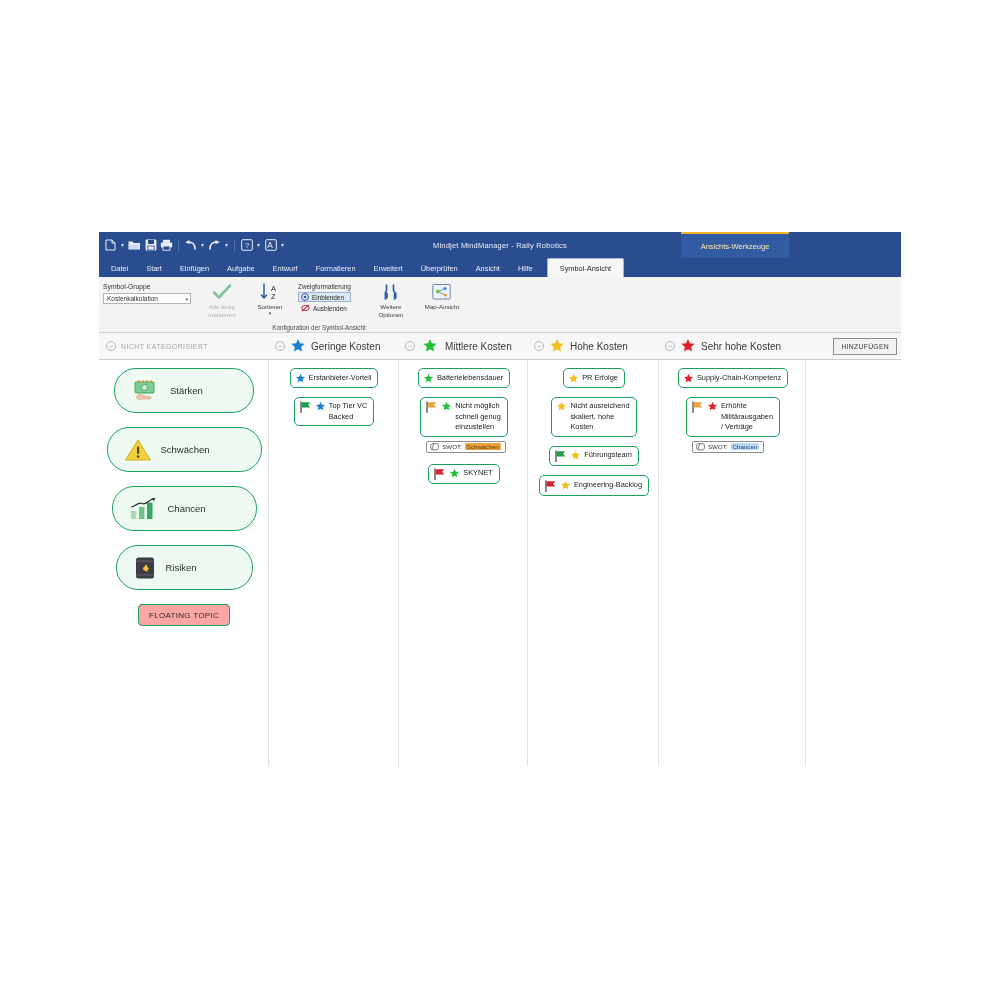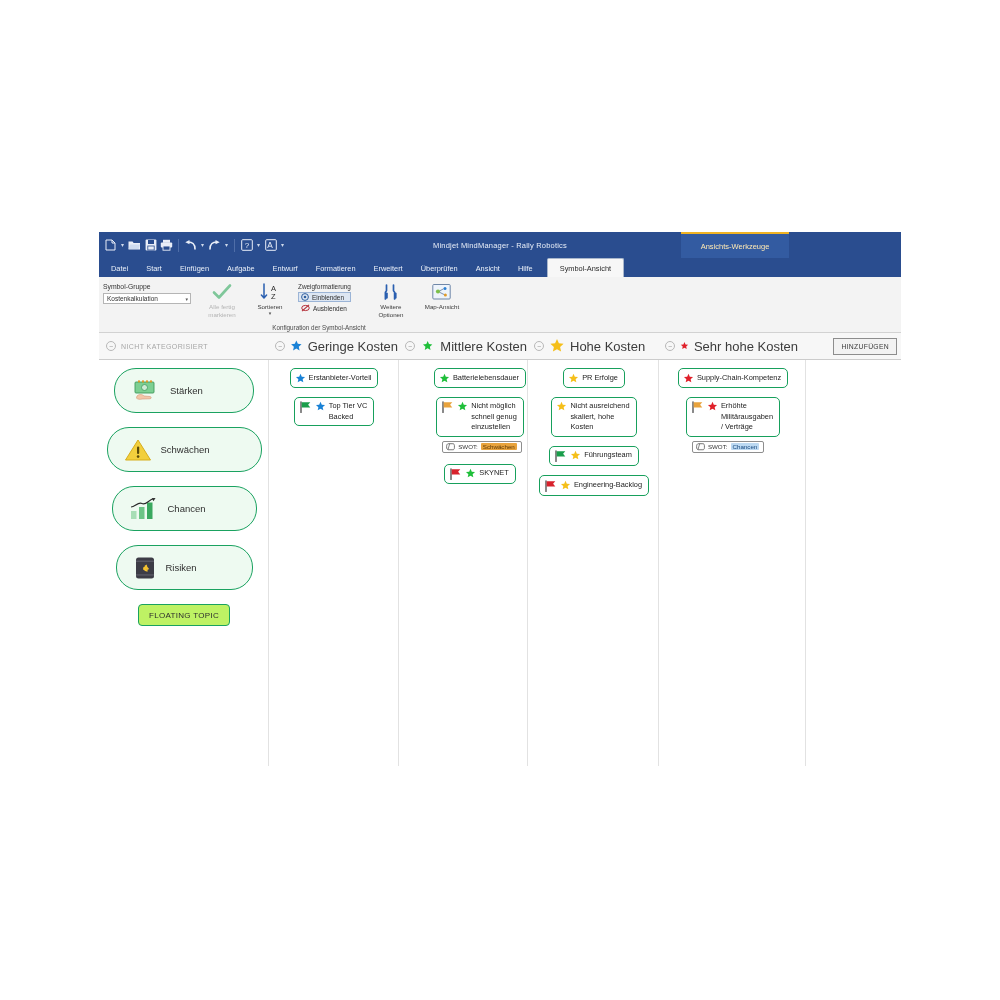--- a/index.html
+++ b/index.html
@@ -101,21 +101,21 @@
   .colheader{
     height:26px;background:#f7f7f7;border-bottom:1px solid #cccccc;
     display:flex;align-items:center;position:relative;
   }
   .chead{display:flex;align-items:center;gap:5px;height:26px;padding-left:7px;box-sizing:border-box;}
   .minus{
     width:8px;height:8px;border-radius:50%;border:1px solid #b8b8b8;
     display:flex;align-items:center;justify-content:center;
     font-size:7px;color:#9a9a9a;line-height:1;flex:none;
   }
-  .chead .ttl{font-size:13px;color:#3c3c3c;white-space:nowrap;}
+  .chead .ttl{font-size:10px;color:#3c3c3c;white-space:nowrap;}
   .chead.uncat .ttl{color:#a6a6a6;letter-spacing:.4px;font-size:7px;}
   .addbtn{
     position:absolute;right:4px;top:5px;height:15px;padding:0 7px;
     border:1px solid #8d8d8d;background:#f2f2f2;
     display:flex;align-items:center;font-size:6.8px;color:#3a3a3a;
     letter-spacing:.3px;cursor:default;
   }
 
   
   .canvas{position:relative;height:100%;background:#ffffff;}
@@ -124,21 +124,21 @@
   .col{position:absolute;top:8px;display:flex;flex-direction:column;align-items:center;}
 
   
   .bubble{
     border:1.6px solid #1aa260;border-radius:22px;background:#eefaf1;
     height:45px;display:flex;align-items:center;gap:9px;
     padding:0 16px;margin-bottom:14px;box-sizing:border-box;
   }
   .bubble .bt{font-size:9.5px;color:#2f2f2f;}
   .floating{
-    border:1px solid #1aa260;border-radius:4px;background:#bef264;
+    border:1px solid #1aa260;border-radius:4px;background:#fca5a5;
     height:22px;display:flex;align-items:center;padding:0 10px;
     font-size:8px;color:#2d2d2d;letter-spacing:.3px;box-sizing:border-box;
     width:fit-content;
   }
 
   
   .cardwrap{margin-bottom:9px;position:relative;}
   .card{
     border:1.3px solid #17a05c;border-radius:5px;background:#ffffff;
     display:flex;align-items:flex-start;gap:3px;
@@ -439,21 +439,21 @@
             </span>
             <span class="ic-s">
               <svg width="11" height="11" viewBox="0 0 16 16">
                 <path d="M8 1l1.9 4.3 4.7.5-3.5 3.2 1 4.6L8 11.3 3.9 13.6l1-4.6L1.4 5.8l4.7-.5z" fill="#1a82d6"></path>
               </svg>
             </span>
             <span class="txt">Top Tier VC<br>Backed</span>
           </div>
         </div>
       </div>
-    <div class="col" style="left:322px;width:118px;">
+    <div class="col" style="left:306px;width:118px;">
         <div class="cardwrap">
           <div class="card">
             <span class="ic-s">
               <svg width="11" height="11" viewBox="0 0 16 16">
                 <path d="M8 1l1.9 4.3 4.7.5-3.5 3.2 1 4.6L8 11.3 3.9 13.6l1-4.6L1.4 5.8l4.7-.5z" fill="#1fbf3a"></path>
               </svg>
             </span>
             <span class="txt">Batterielebensdauer</span>
           </div>
         </div>

